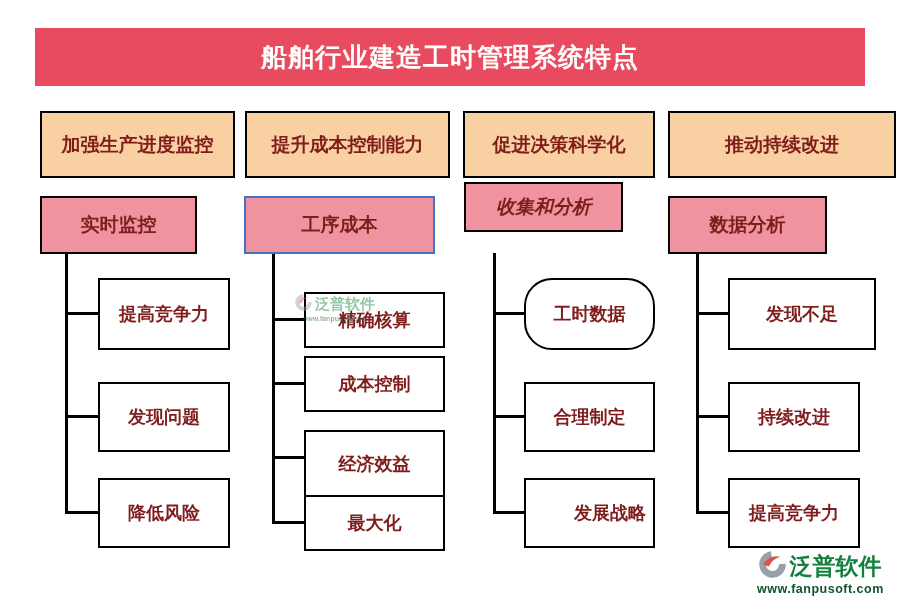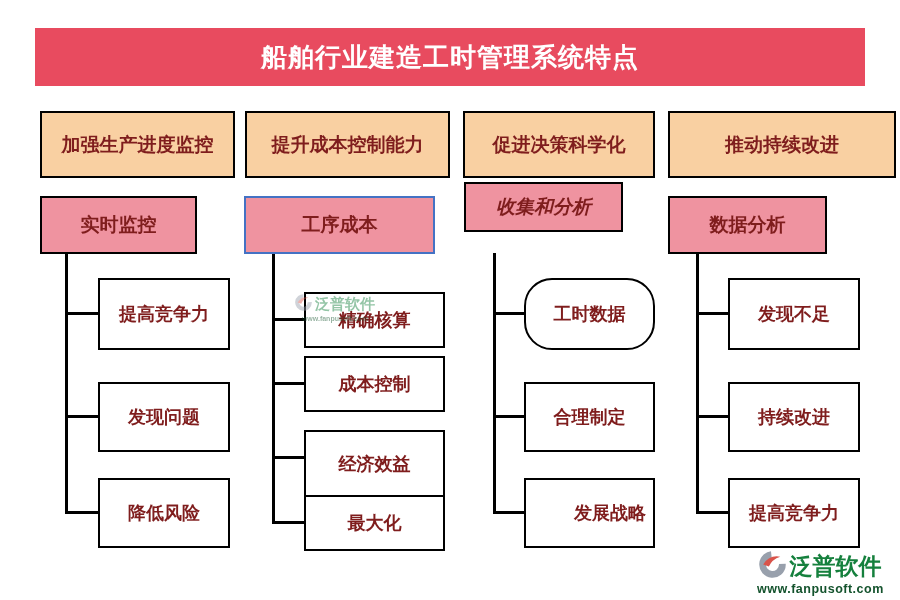--- a/index.html
+++ b/index.html
@@ -96,21 +96,21 @@
   <div class="box lvl3" style="left:524px;top:278px;width:131px;height:72px;border-radius:28px;">
       <span>工时数据</span>
     </div>
   <div class="box lvl3" style="left:524px;top:382px;width:131px;height:70px;">
       <span>合理制定</span>
     </div>
   <div class="box lvl3" style="left:524px;top:478px;width:131px;height:70px;padding-left:41px;">
       <span>发展战略</span>
     </div>
 
-  <div class="box lvl3" style="left:728px;top:278px;width:132px;height:72px;">
+  <div class="box lvl3" style="left:728px;top:278px;width:148px;height:72px;">
       <span>发现不足</span>
     </div>
   <div class="box lvl3" style="left:728px;top:382px;width:132px;height:70px;">
       <span>持续改进</span>
     </div>
   <div class="box lvl3" style="left:728px;top:478px;width:132px;height:70px;">
       <span>提高竞争力</span>
     </div>
 
   <div class="vline" style="left:65px;top:253px;height:261px;"></div>

